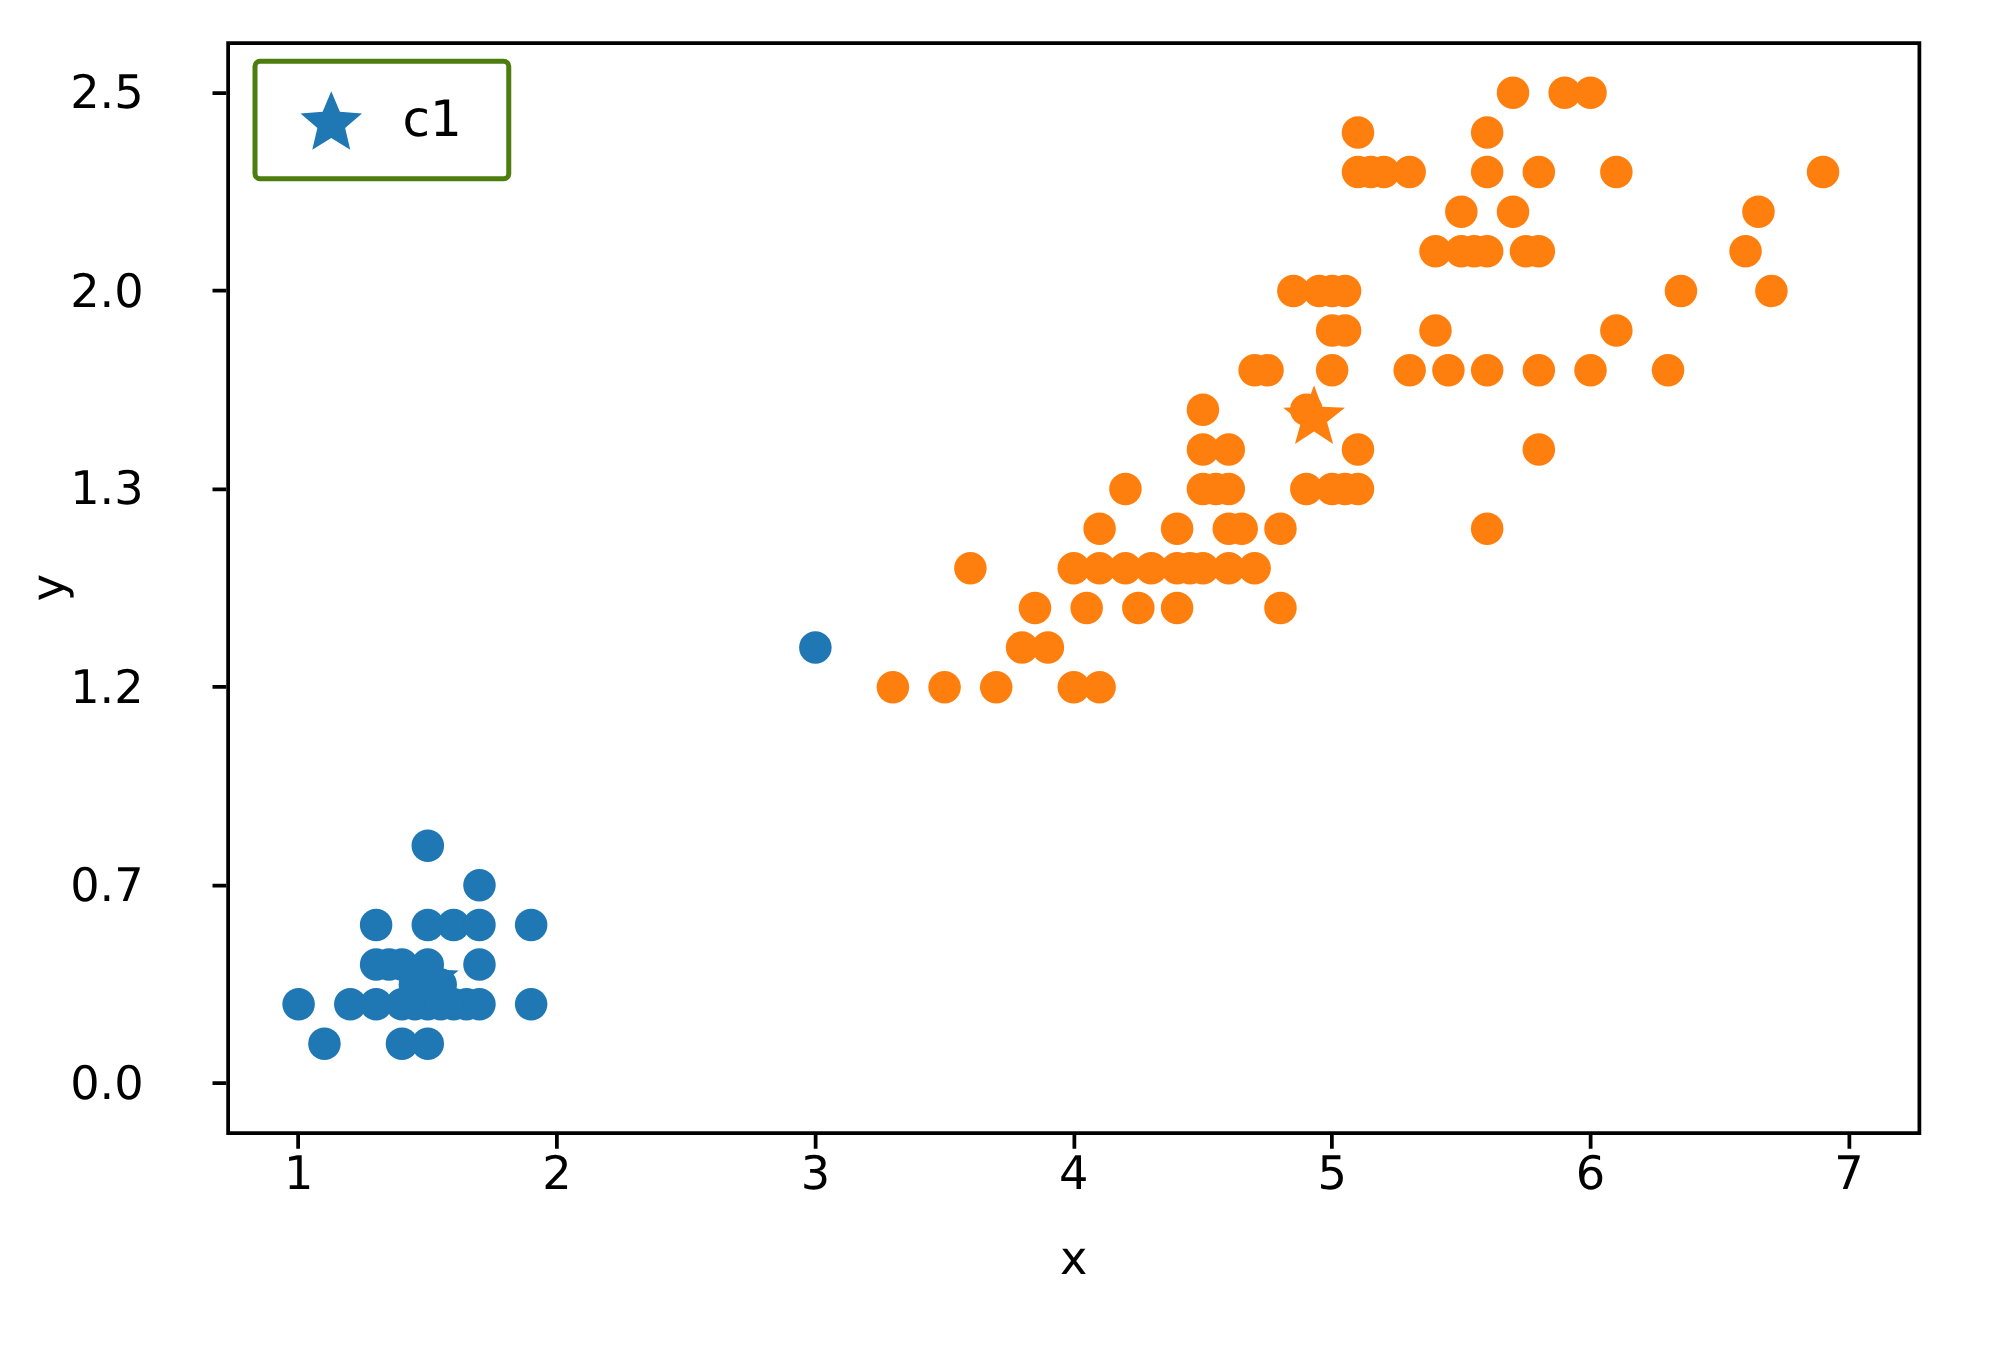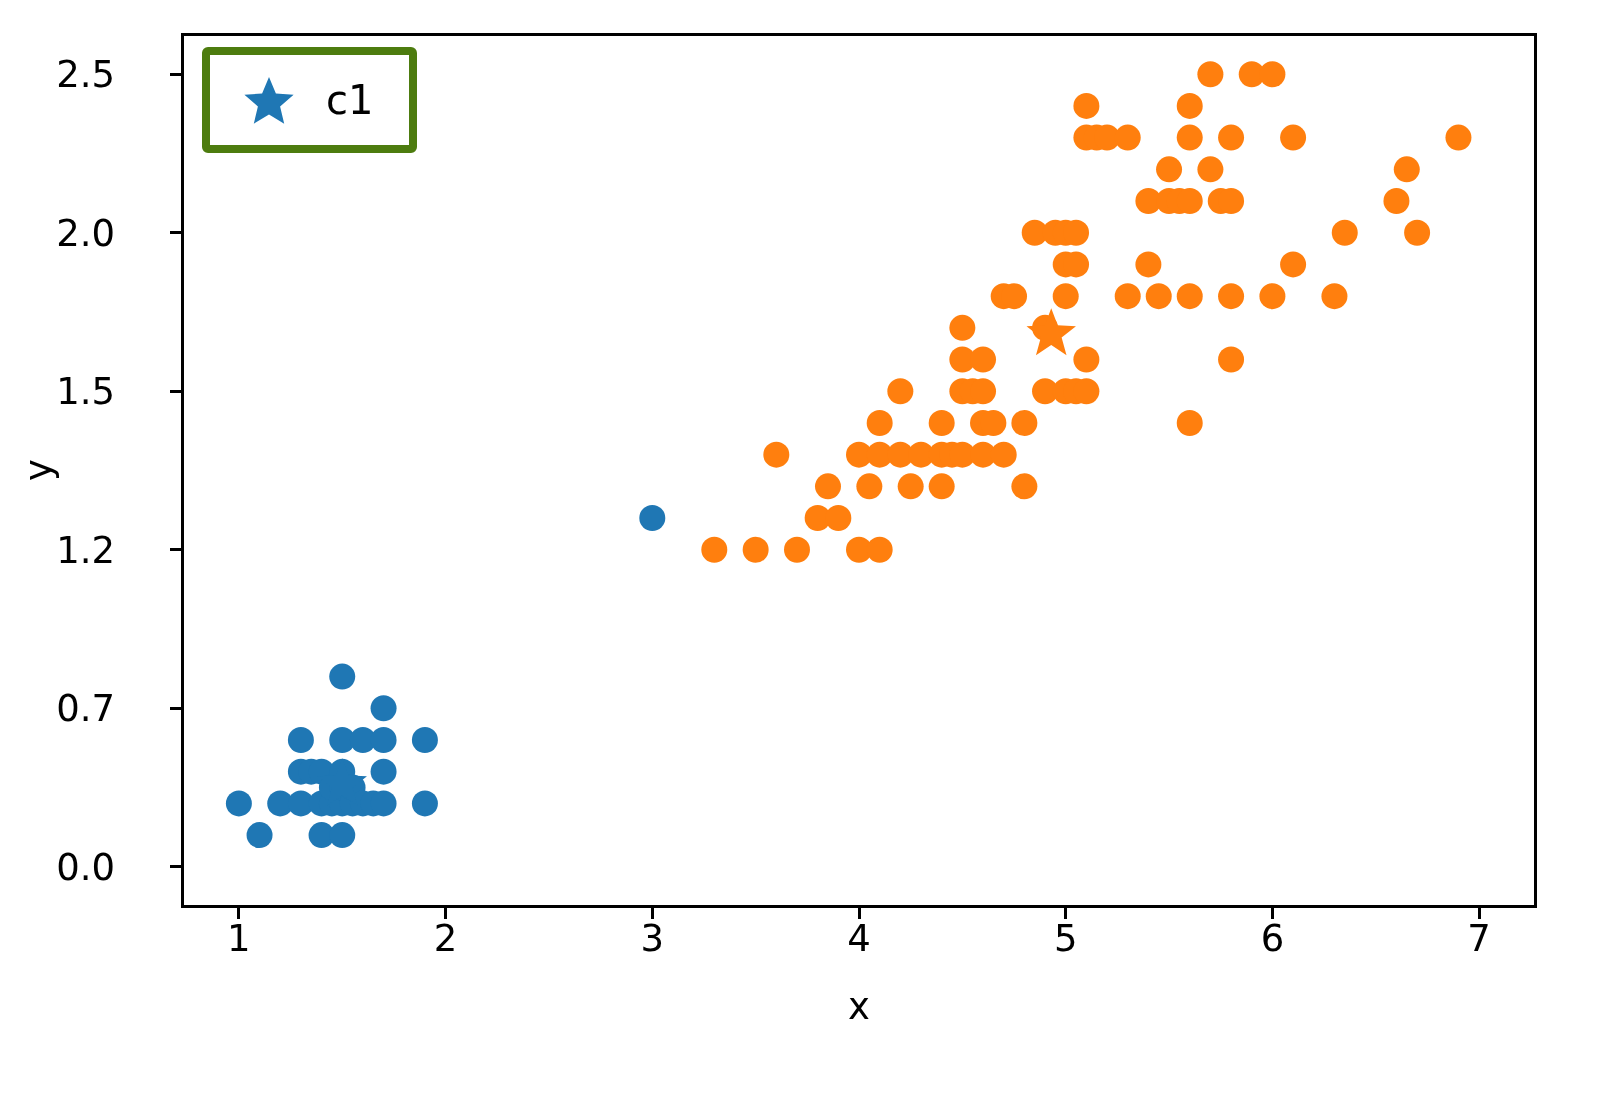--- a/index.html
+++ b/index.html
@@ -85,21 +85,21 @@
     color: #000000;
     display: block;
     transform: rotate(-90deg);
     transform-origin: center center;
   }
   #legend {
     position: absolute;
     left: 202px;
     top: 47px;
     background: #ffffff;
-    border: 8px solid #4d7c0f;
+    border: 4px solid #4d7c0f;
     border-radius: 6px;
     padding: 14px 36px 14px 16px;
     box-sizing: border-box;
   }
   .legend-row {
     display: flex;
     align-items: center;
     height: 62px;
   }
   .legend-marker {
@@ -242,21 +242,21 @@
     </svg>
 
   <div id="tick-layer">
       <div class="tick-mark-y" style="top: 865.286px;"></div>
       <div class="tick-label-y" style="top: 866.786px;">0.0</div>
       <div class="tick-mark-y" style="top: 706.772px;"></div>
       <div class="tick-label-y" style="top: 708.272px;">0.7</div>
       <div class="tick-mark-y" style="top: 548.257px;"></div>
       <div class="tick-label-y" style="top: 549.757px;">1.2</div>
       <div class="tick-mark-y" style="top: 389.743px;"></div>
-      <div class="tick-label-y" style="top: 391.243px;">1.5</div>
+      <div class="tick-label-y" style="top: 391.243px;">1.3</div>
       <div class="tick-mark-y" style="top: 231.228px;"></div>
       <div class="tick-label-y" style="top: 232.728px;">2.0</div>
       <div class="tick-mark-y" style="top: 72.7138px;"></div>
       <div class="tick-label-y" style="top: 74.2138px;">2.5</div>
       <div class="tick-mark-x" style="left: 237.378px;"></div>
       <div class="tick-label-x" style="left: 238.878px;">1</div>
       <div class="tick-mark-x" style="left: 444.085px;"></div>
       <div class="tick-label-x" style="left: 445.585px;">2</div>
       <div class="tick-mark-x" style="left: 650.793px;"></div>
       <div class="tick-label-x" style="left: 652.293px;">3</div>

